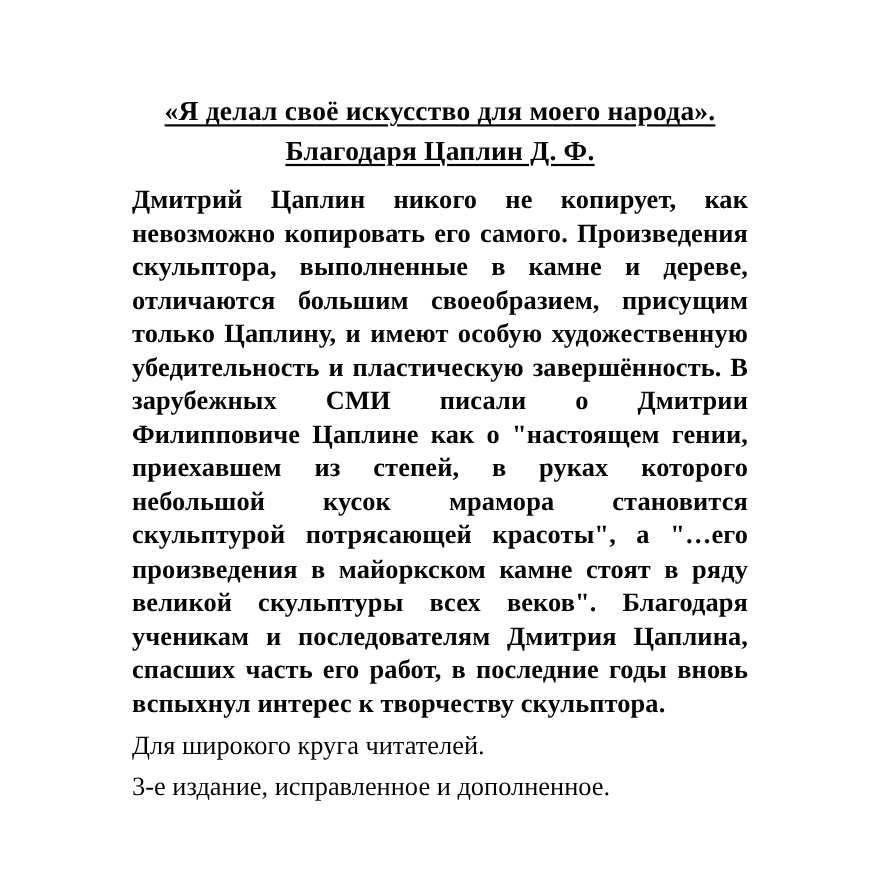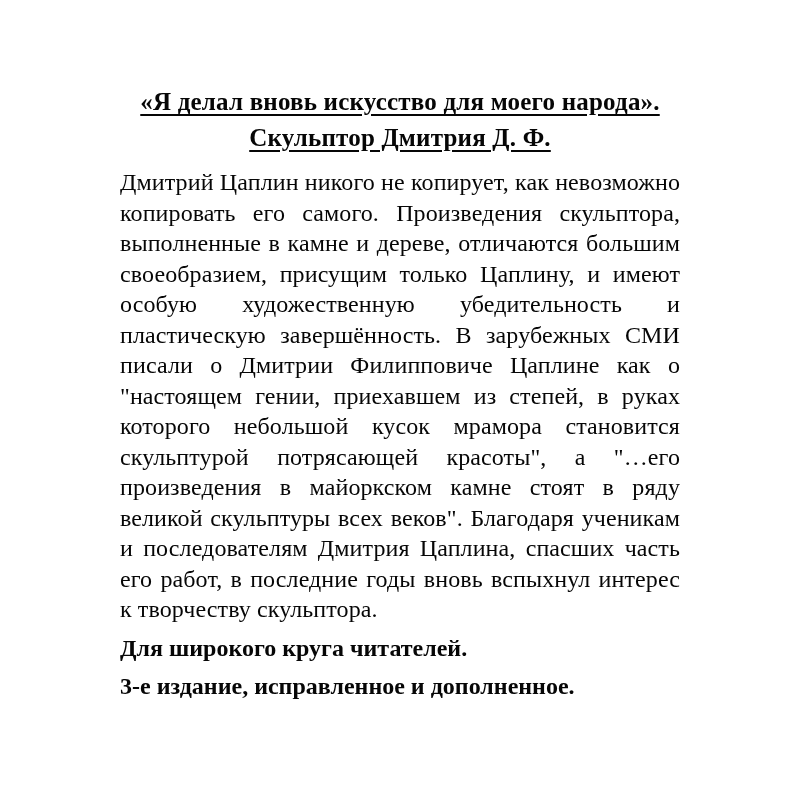--- a/index.html
+++ b/index.html
@@ -32,43 +32,43 @@
     text-decoration: underline;
     text-decoration-thickness: 2px;
     text-underline-offset: 4px;
     letter-spacing: 0.2px;
     white-space: nowrap;
   }
   .annotation-paragraph {
     margin: 11px 0 0 0;
     font-size: 24px;
     line-height: 30.5px;
-    font-weight: normal;
+    font-weight: bold;
     text-align: justify;
     text-align-last: left;
     letter-spacing: 0.1px;
   }
   .note {
     margin: 8px 0 0 0;
     font-size: 24px;
     line-height: 30px;
-    font-weight: bold;
+    font-weight: normal;
     text-align: left;
     white-space: nowrap;
   }
   .note + .note {
   }
 </style>
 </head>
 <body>
 
 <div class="document">
   <div class="title-block">
-    <span class="title-line">«Я делал вновь искусство для моего народа».</span>
-    <span class="title-line">Скульптор Дмитрия Д. Ф.</span>
+    <span class="title-line">«Я делал своё искусство для моего народа».</span>
+    <span class="title-line">Благодаря Цаплин Д. Ф.</span>
   </div>
 
   <p class="annotation-paragraph">Дмитрий Цаплин никого не копирует, как невозможно копировать его самого. Произведения скульптора, выполненные в камне и дереве, отличаются большим своеобразием, присущим только Цаплину, и имеют особую художественную убедительность и пластическую завершённость. В зарубежных СМИ писали о Дмитрии Филипповиче Цаплине как о "настоящем гении, приехавшем из степей, в руках которого небольшой кусок мрамора становится скульптурой потрясающей красоты", а "…его произведения в майоркском камне стоят в ряду великой скульптуры всех веков". Благодаря ученикам и последователям Дмитрия Цаплина, спасших часть его работ, в последние годы вновь вспыхнул интерес к творчеству скульптора.</p>
 
   <p class="note">Для широкого круга читателей.</p>
 
   <p class="note">3-е издание, исправленное и дополненное.</p>
 </div>
 
 </body></html>

